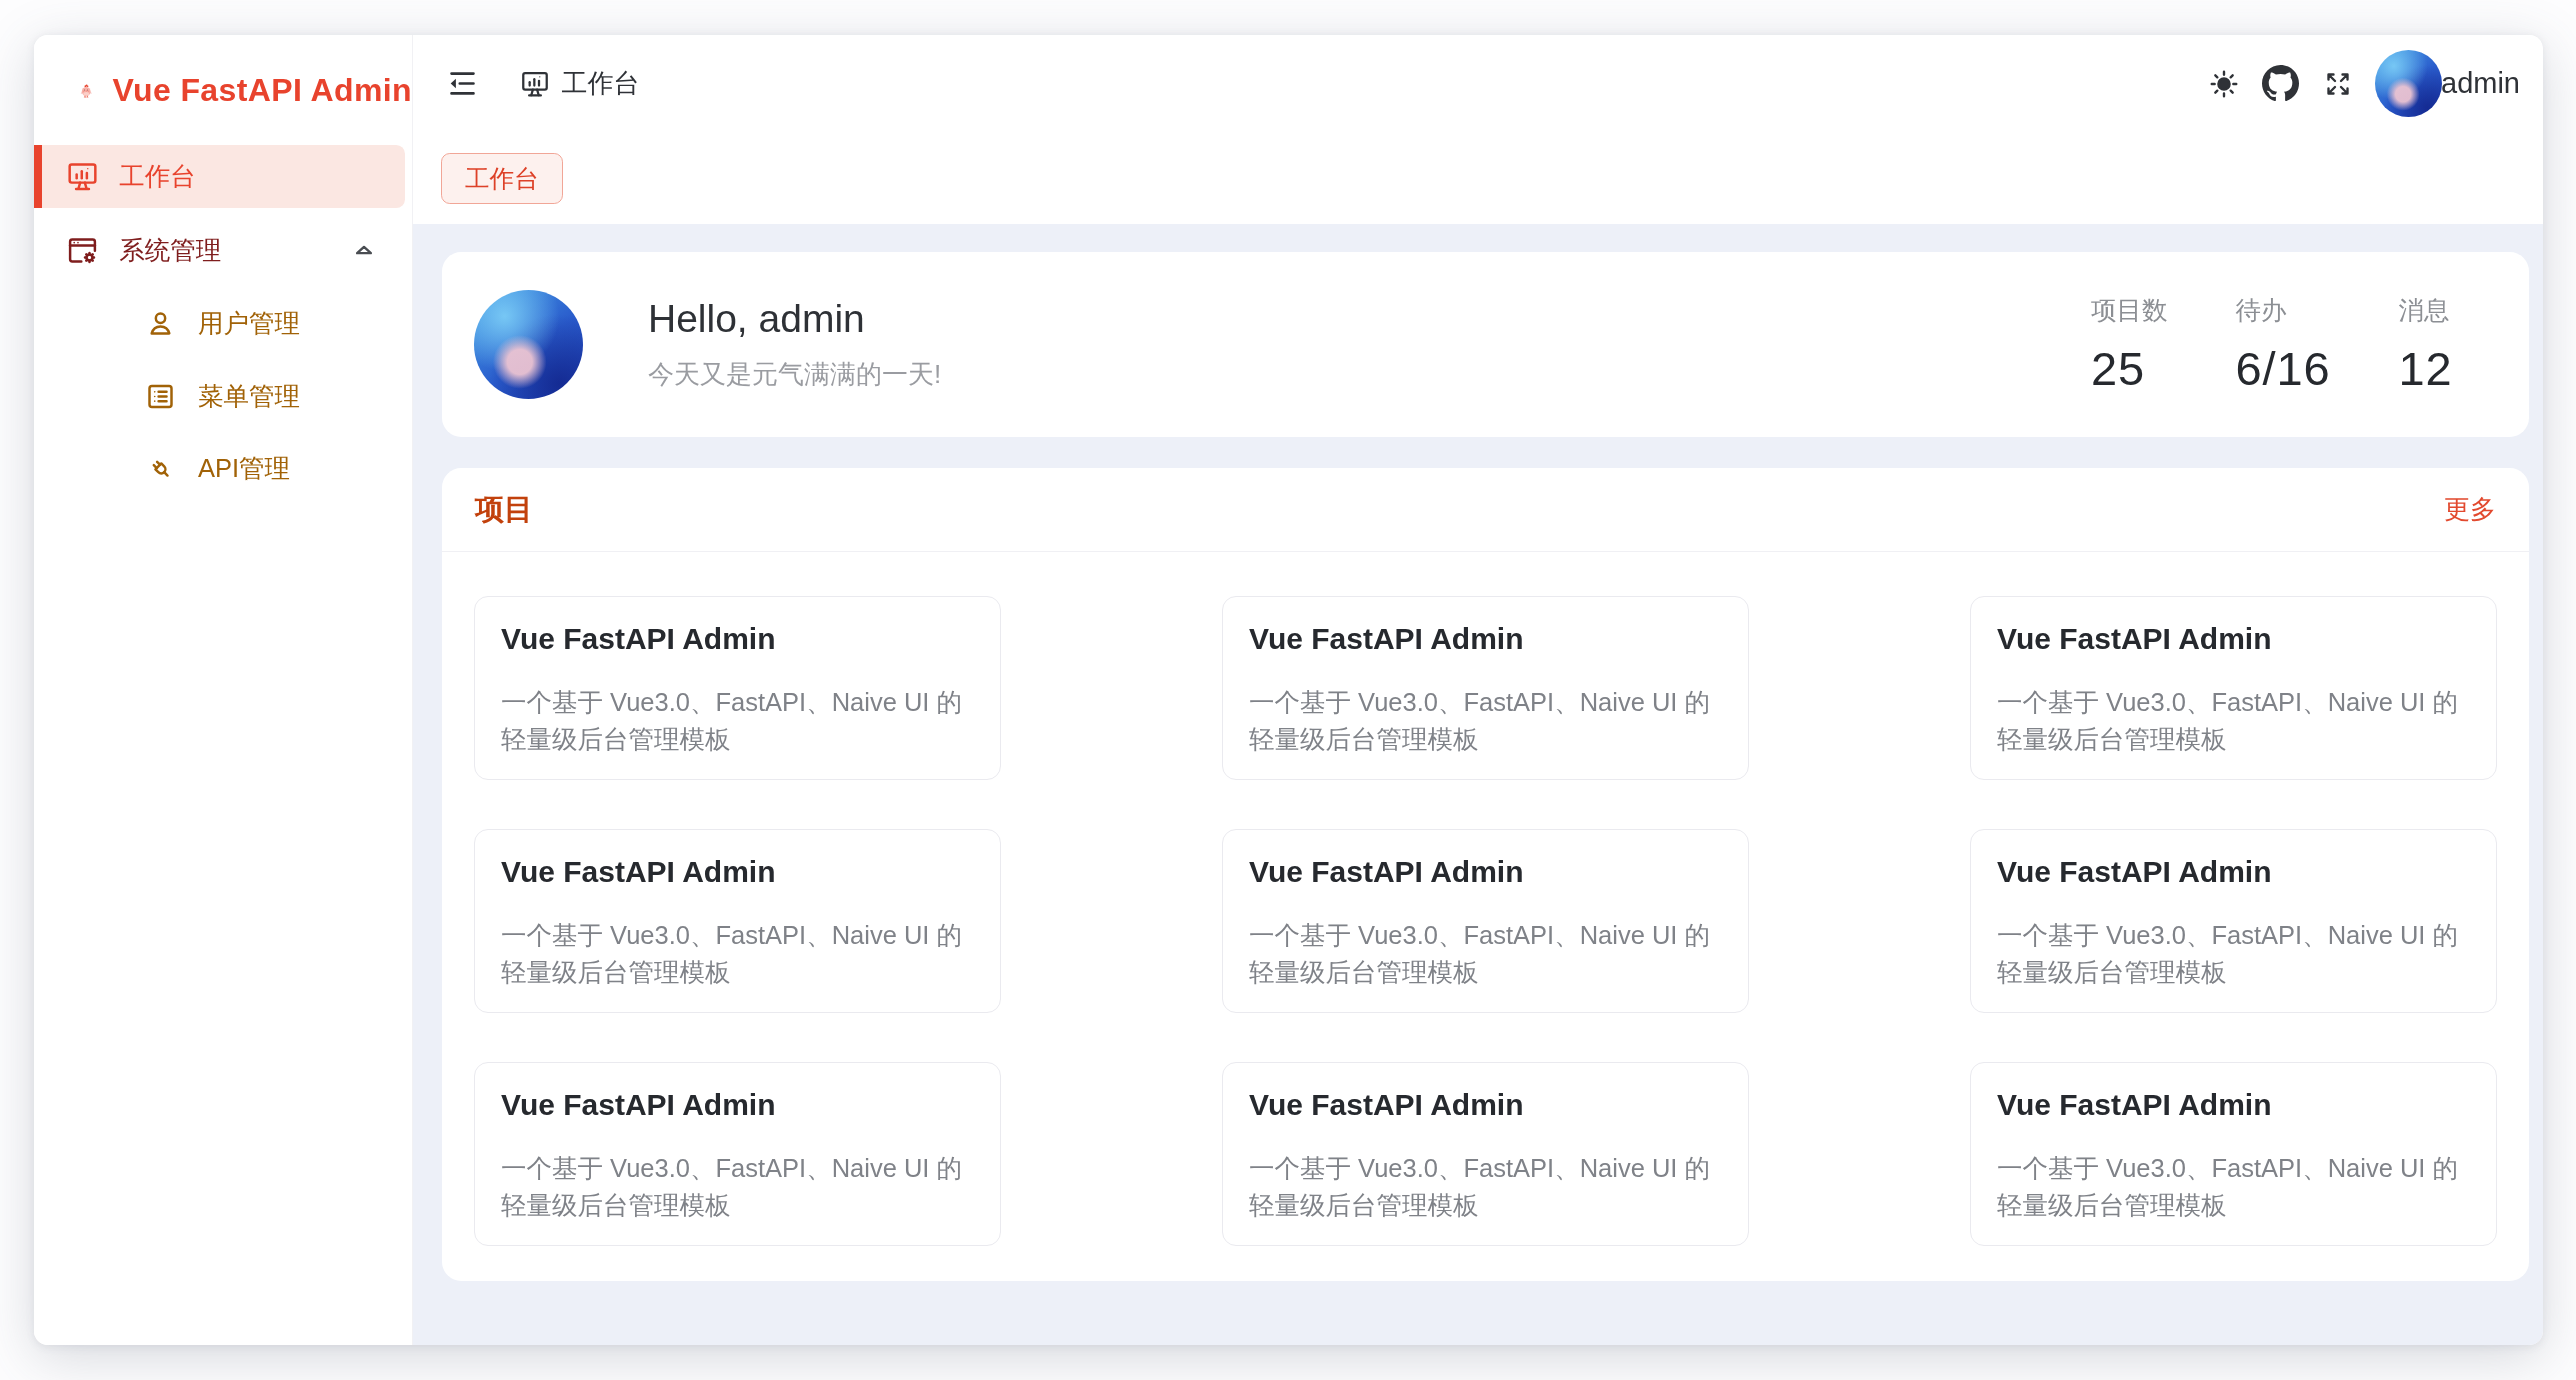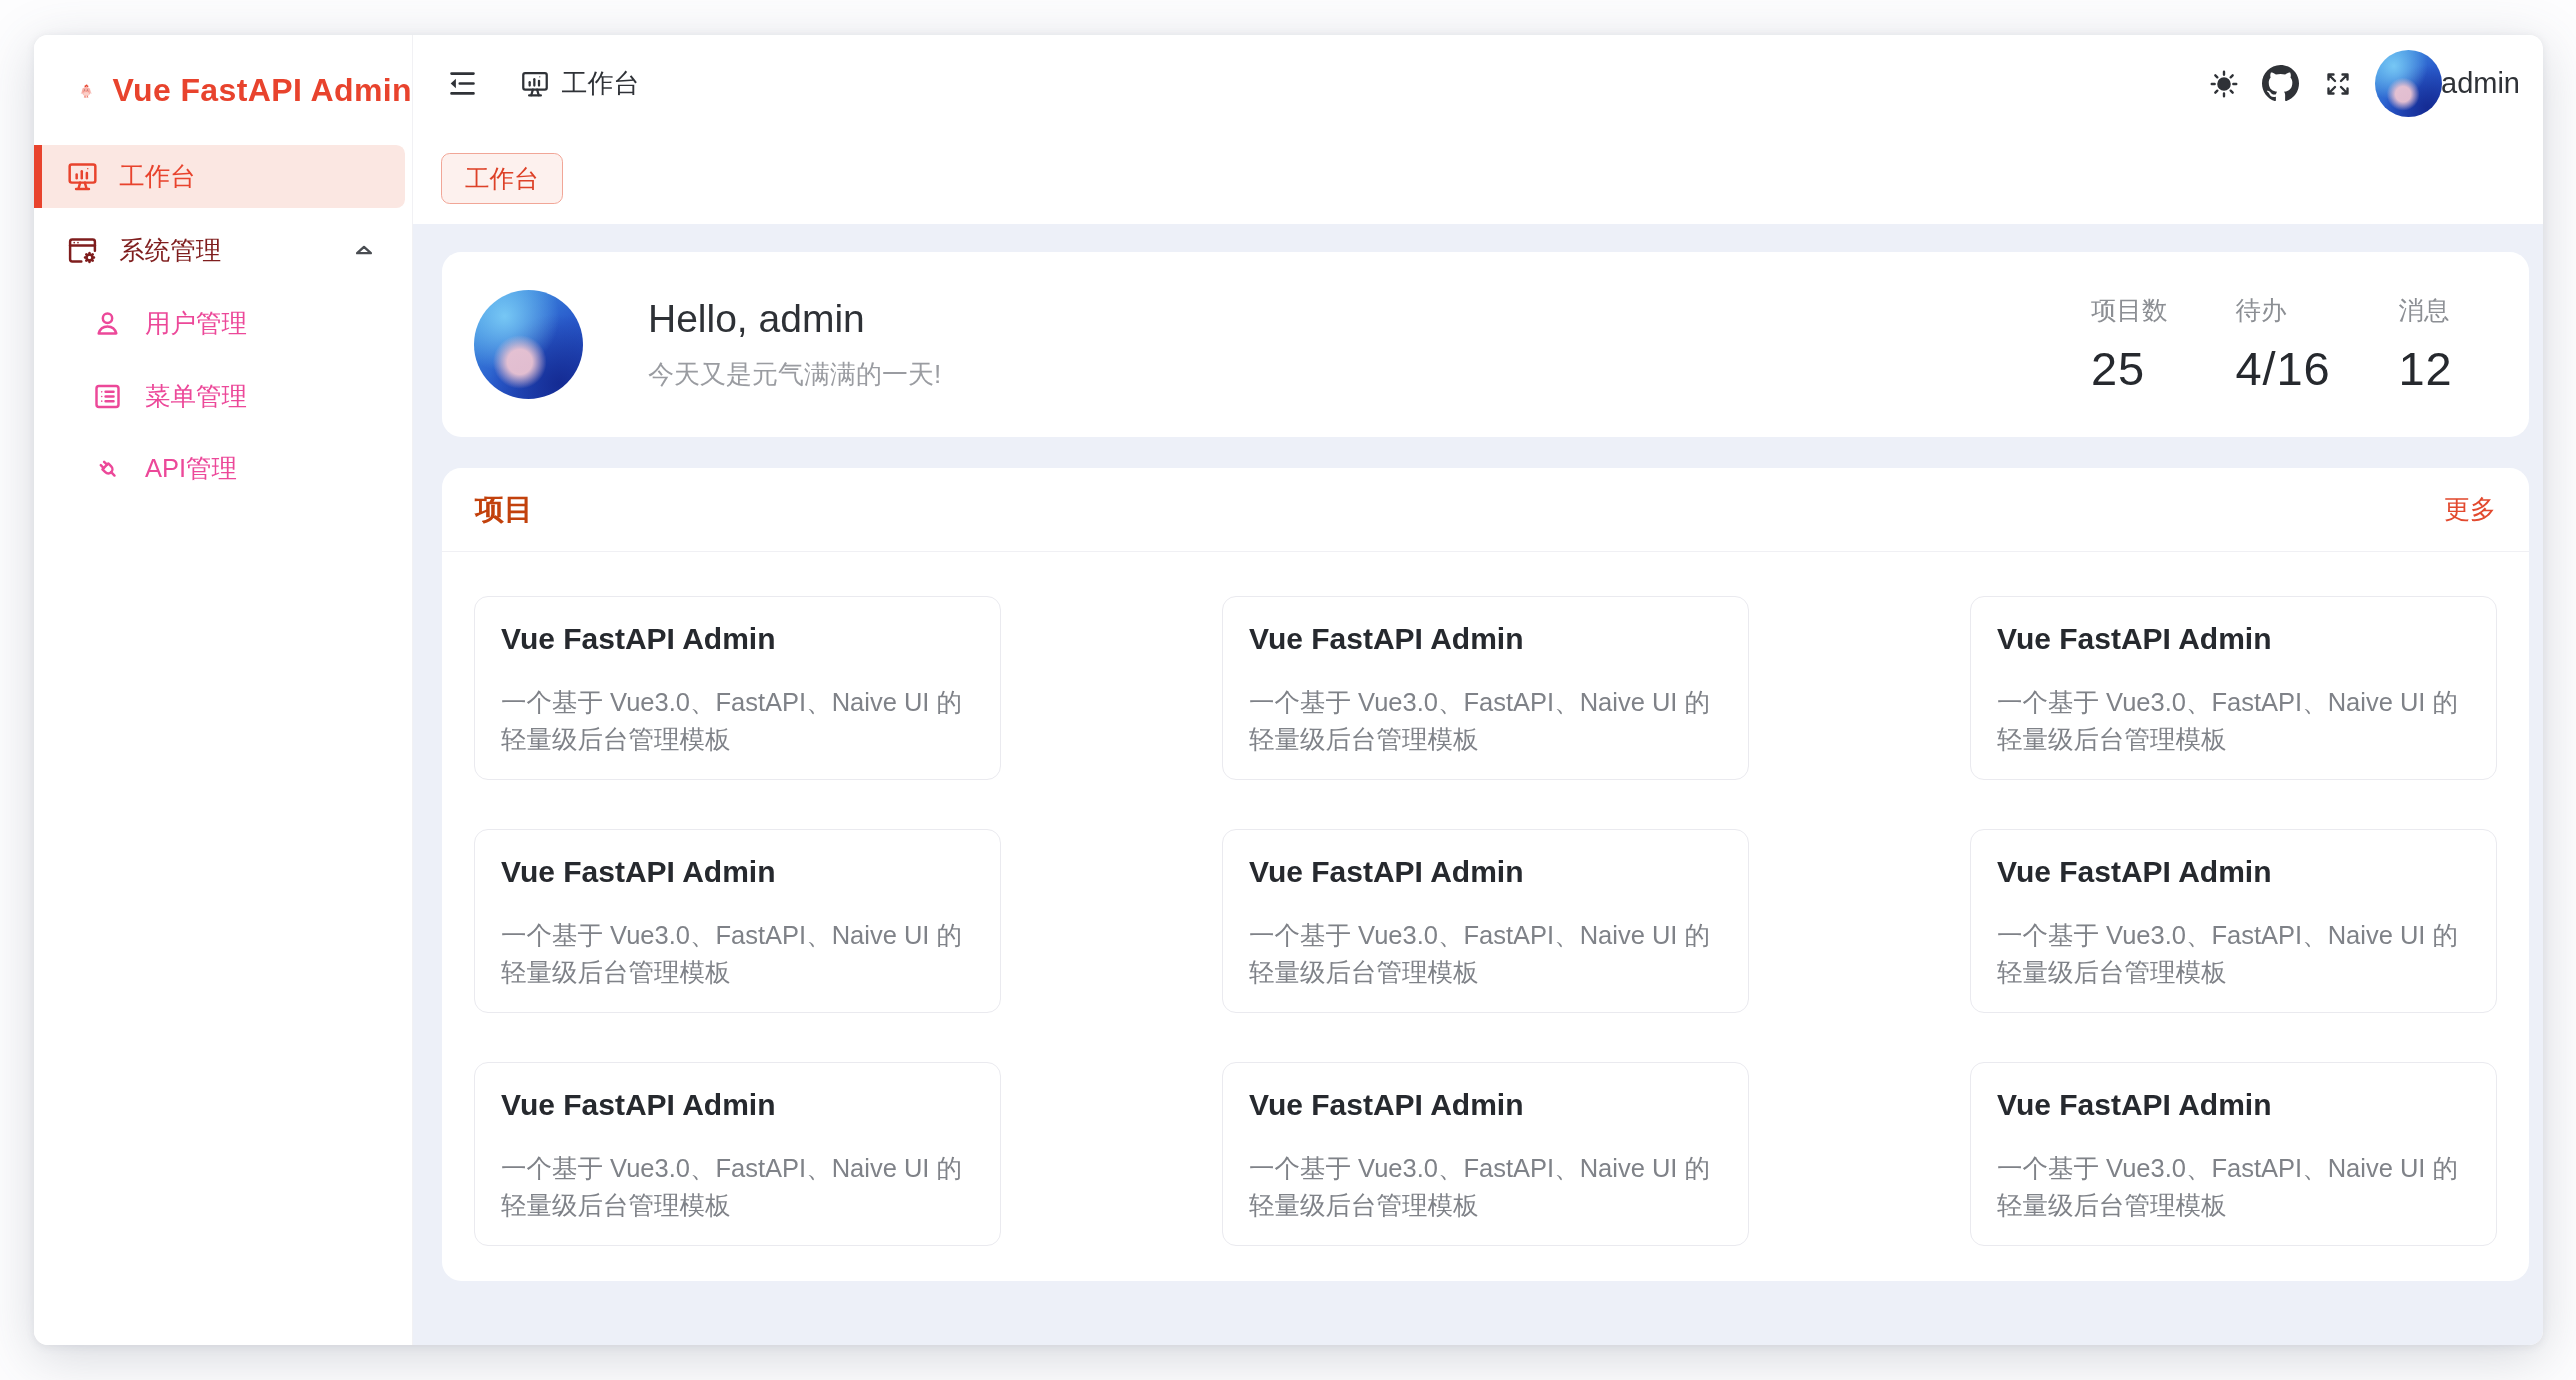--- a/index.html
+++ b/index.html
@@ -21,21 +21,21 @@
   .logo-title { font-size:32px; font-weight:700; color:#e8432d; letter-spacing:0.4px; white-space:nowrap; }
   .menu { flex:1; }
   .menu-item { height:63px; display:flex; align-items:center; padding-left:31px; margin-bottom:10.5px; cursor:pointer; color:#7f1d1d; }
   .menu-item .mi-icon { width:35px; height:35px; flex:none; margin-right:19.3px; }
   .menu-item .mi-label { font-size:25.5px; }
   .menu-item.active {
     background:#fbe7e2; color:#e8432d;
     border-left:8px solid #e8432d; padding-left:23px;
     margin-right:7px; border-radius:0 8.8px 8.8px 0;
   }
-  .submenu-item { height:63px; display:flex; align-items:center; padding-left:57px; margin-bottom:9.7px; cursor:pointer; color:#ec4899; }
+  .submenu-item { height:63px; display:flex; align-items:center; padding-left:110px; margin-bottom:9.7px; cursor:pointer; color:#a16207; }
   .submenu-item .mi-icon { width:33px; height:33px; flex:none; margin-right:21px; }
   .submenu-item .mi-label { font-size:25.5px; }
   .chevron { margin-left:auto; margin-right:33px; width:30px; height:30px; color:#4a4d52; }
   
   .main-col { flex:1; display:flex; flex-direction:column; min-width:0; }
   .header { height:97px; display:flex; align-items:center; padding:0 23px 0 30px; background:#fff; }
   .icon-btn { width:39px; height:39px; display:flex; align-items:center; justify-content:center; cursor:pointer; color:#2f3237; }
   .collapse-btn { margin-right:37px; }
   .breadcrumb { display:flex; align-items:center; gap:10.5px; color:#2f3237; }
   .breadcrumb .bc-icon { width:32px; height:32px; }
@@ -266,21 +266,21 @@
           <div class="hello-title">Hello, admin</div>
           <div class="hello-sub">今天又是元气满满的一天!</div>
         </div>
         <div class="hello-stats">
           <div class="stat">
             <div class="stat-label">项目数</div>
             <div class="stat-value">25</div>
           </div>
           <div class="stat">
             <div class="stat-label">待办</div>
-            <div class="stat-value">4/16</div>
+            <div class="stat-value">6/16</div>
           </div>
           <div class="stat">
             <div class="stat-label">消息</div>
             <div class="stat-value">12</div>
           </div>
         </div>
       </section>
 
       <section class="projects-card">
         <div class="projects-header">

